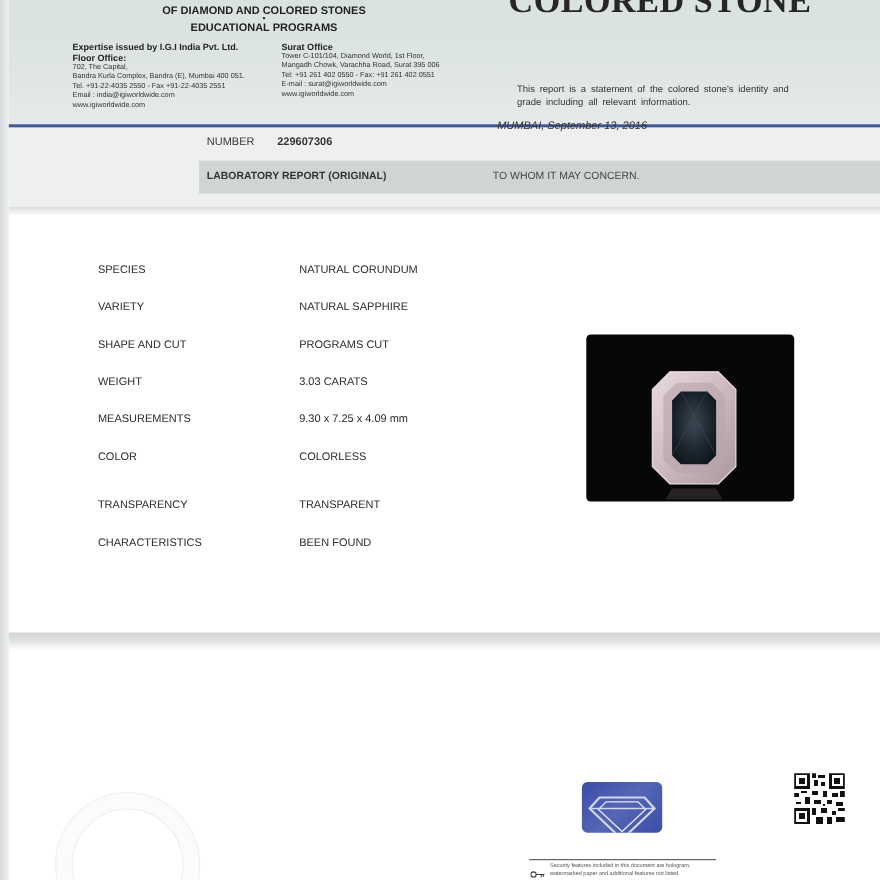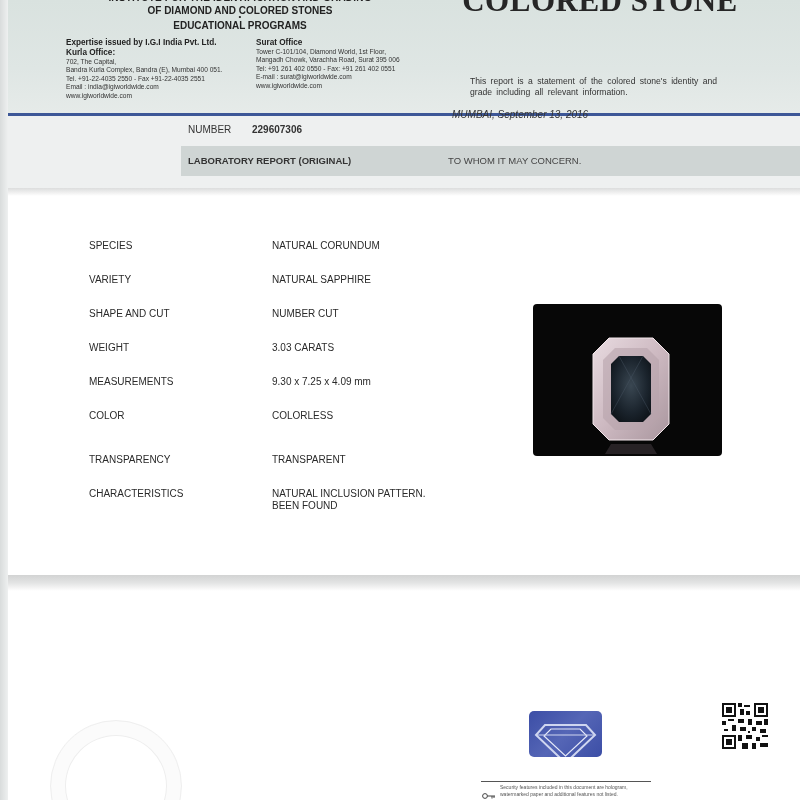--- a/index.html
+++ b/index.html
@@ -44,21 +44,21 @@
 <div class="left-edge"></div>
 
 <div class="header"></div>
 <div class="top-line">INSTITUTE FOR THE IDENTIFICATION AND GRADING</div>
 <div class="sub1">OF DIAMOND AND COLORED STONES</div>
 <div class="bullet">•</div>
 <div class="sub2">EDUCATIONAL PROGRAMS</div>
 
 <div class="office mumbai">
   <div class="heading">Expertise issued by I.G.I India Pvt. Ltd.</div>
-  <div class="heading">Kurla Office:</div>
+  <div class="heading">Floor Office:</div>
   <div>702, The Capital,</div>
   <div>Bandra Kurla Complex, Bandra (E), Mumbai 400 051.</div>
   <div>Tel. +91-22-4035 2550 - Fax +91-22-4035 2551</div>
   <div>Email : india@igiworldwide.com</div>
   <div>www.igiworldwide.com</div>
 </div>
 
 <div class="office surat">
   <div class="heading">Surat Office</div>
   <div>Tower C-101/104, Diamond World, 1st Floor,</div>
@@ -83,37 +83,36 @@
 <div class="concern">TO WHOM IT MAY CONCERN.</div>
 <div class="torn1"></div>
 
 <div class="row-label" style="top:240px">SPECIES</div>
 <div class="row-value" style="top:240px">NATURAL CORUNDUM</div>
 
 <div class="row-label" style="top:274px">VARIETY</div>
 <div class="row-value" style="top:274px">NATURAL SAPPHIRE</div>
 
 <div class="row-label" style="top:308px">SHAPE AND CUT</div>
-<div class="row-value" style="top:308px">NUMBER CUT</div>
+<div class="row-value" style="top:308px">PROGRAMS CUT</div>
 
 <div class="row-label" style="top:342px">WEIGHT</div>
 <div class="row-value" style="top:342px">3.03 CARATS</div>
 
 <div class="row-label" style="top:376px">MEASUREMENTS</div>
 <div class="row-value" style="top:376px">9.30 x 7.25 x 4.09 mm</div>
 
 <div class="row-label" style="top:410px">COLOR</div>
 <div class="row-value" style="top:410px">COLORLESS</div>
 
 <div class="row-label" style="top:454px">TRANSPARENCY</div>
 <div class="row-value" style="top:454px">TRANSPARENT</div>
 
 <div class="row-label" style="top:488px">CHARACTERISTICS</div>
 <div class="row-value" style="top:488px">
-  <div>NATURAL INCLUSION PATTERN.</div>
   <div>BEEN FOUND</div>
 </div>
 
 <div class="photo" title="Emerald cut colorless sapphire photograph">
   <svg width="189" height="152" viewBox="0 0 189 152">
     <defs>
       <linearGradient id="rim" x1="0" y1="0" x2="1" y2="1">
         <stop offset="0" stop-color="#e8dbe0"></stop>
         <stop offset="0.5" stop-color="#cdb9c1"></stop>
         <stop offset="1" stop-color="#a9969e"></stop>

